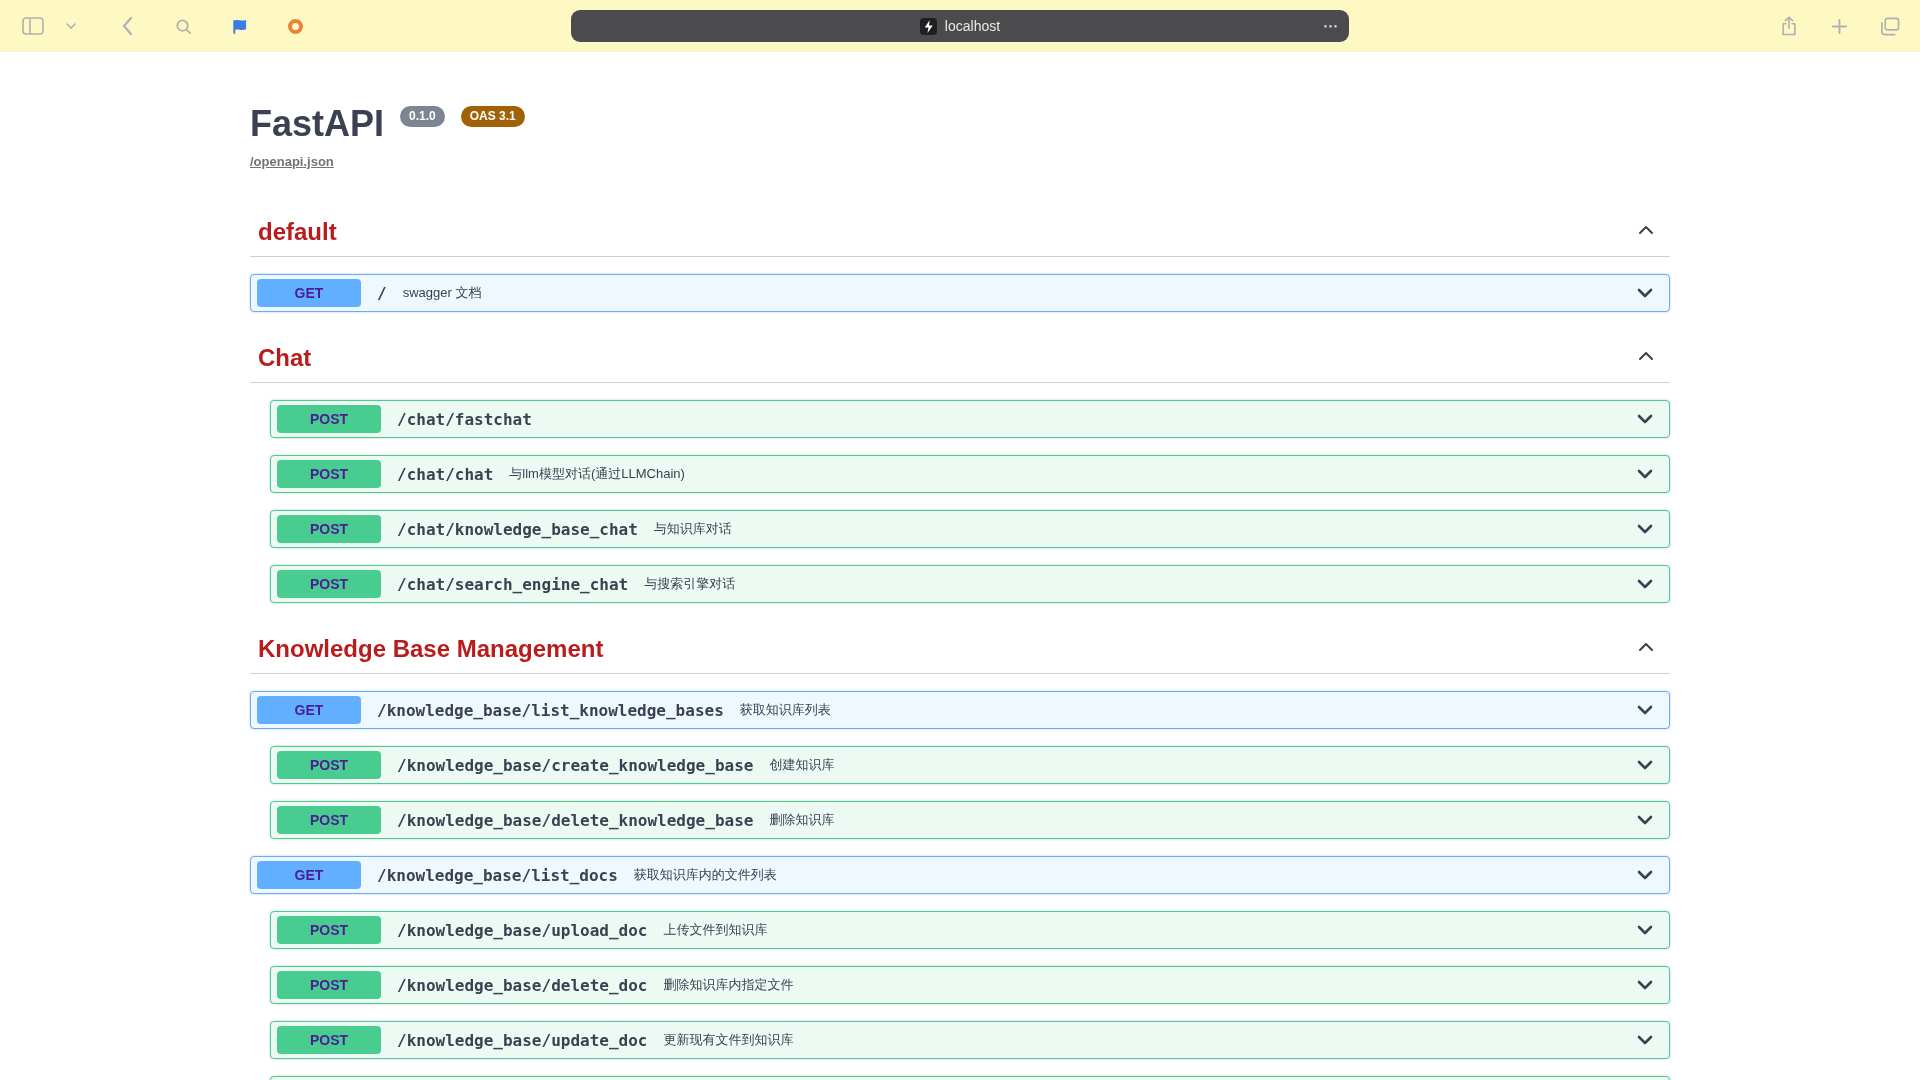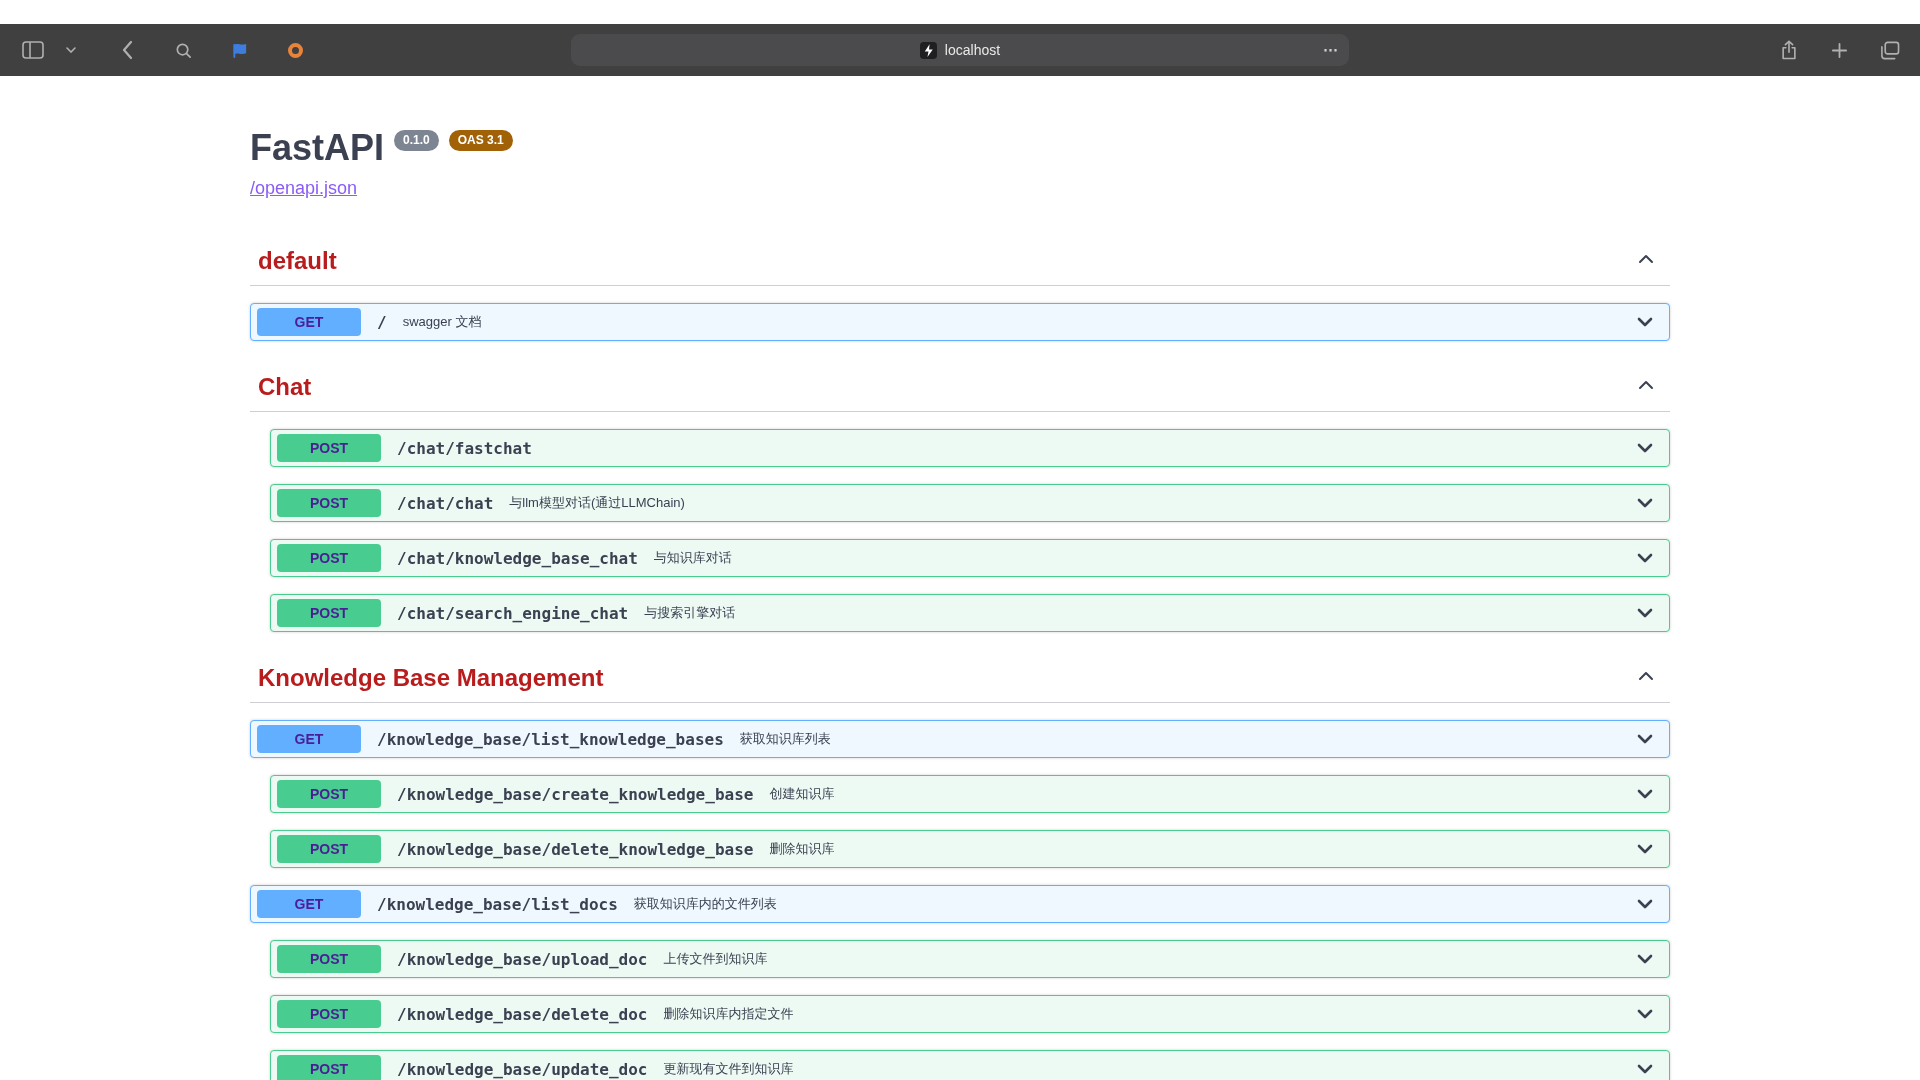--- a/index.html
+++ b/index.html
@@ -1,47 +1,47 @@
 <!DOCTYPE html>
 <html><head>
 <meta charset="utf-8">
 <style>
   * { margin:0; padding:0; box-sizing:border-box; }
   html,body { width:1920px; height:1080px; overflow:hidden; background:#fff;
               font-family:"Liberation Sans", sans-serif; color:#3b4151; }
 
   
-  .toolbar { position:relative; height:52px; background:#404040; display:flex;
-             align-items:center; padding:16px 18px;margin-top:24px; }
+  .toolbar { position:relative; height:52px; background:#fef9c3; display:flex;
+             align-items:center; padding:16px 18px; }
   .tb-left { display:flex; align-items:center; gap:8px; }
   .tb-btn { display:flex; align-items:center; justify-content:center; height:34px;
             min-width:30px; border-radius:6px; cursor:pointer; }
   .tb-gap { width:10px; }
   .url-field { position:absolute; left:50%; top:10px; transform:translateX(-50%);
                width:778px; height:32px; background:#4b4b4d; border-radius:9px;
                display:flex; align-items:center; justify-content:center; gap:8px;
                color:#e9e9e9; font-size:14px; }
   .url-ellipsis { position:absolute; right:8px; top:6px; width:20px; height:20px;
                   border-radius:50%; color:#cfcfcf; font-size:15px; font-weight:bold;
                   display:flex; align-items:center; justify-content:center; letter-spacing:1px; }
   .tb-right { position:absolute; right:16px; top:0; height:52px; display:flex;
               align-items:center; gap:20px; }
   .orange-ring { width:15px; height:15px; border:4px solid #e8833a; border-radius:50%; }
 
   
   .page { width:1420px; margin:0 auto; }
   .info { padding-top:50px; }
   .info h1 { font-size:36px; font-weight:bold; color:#3b4151; display:flex;
-             align-items:flex-start; gap:10px; line-height:44px; }
+             align-items:flex-start; gap:16px; line-height:44px; }
   .badge { font-size:12px; font-weight:bold; color:#fff; border-radius:57px;
            padding:3px 9px; line-height:15px; margin-top:4px; display:inline-block; }
   .badge.ver { background:#7d8492; }
   .badge.oas { background:#a16207; }
-  .spec-link { display:inline-block; margin-top:8px; font-size:18px; color:#8b5cf6;
-               text-decoration:underline; cursor:pointer; }
+  .spec-link { display:inline-block; margin-top:8px; font-size:13px; color:#737373;
+               text-decoration:underline; cursor:pointer;font-weight:bold; }
 
   .sections { margin-top:42px; }
   .tag-section { margin-top:26px; }
   .tag-section:first-child { margin-top:0; }
   .tag-header { display:flex; align-items:center; justify-content:space-between;
                 padding:6px 14px 10px 8px; border-bottom:1px solid rgba(59,65,81,.25);
                 cursor:pointer; }
   .tag-header h3 { font-size:24px; font-weight:bold; color:#b91c1c; }
 
   .opblock { display:flex; align-items:center; height:38px; margin-top:17px;

